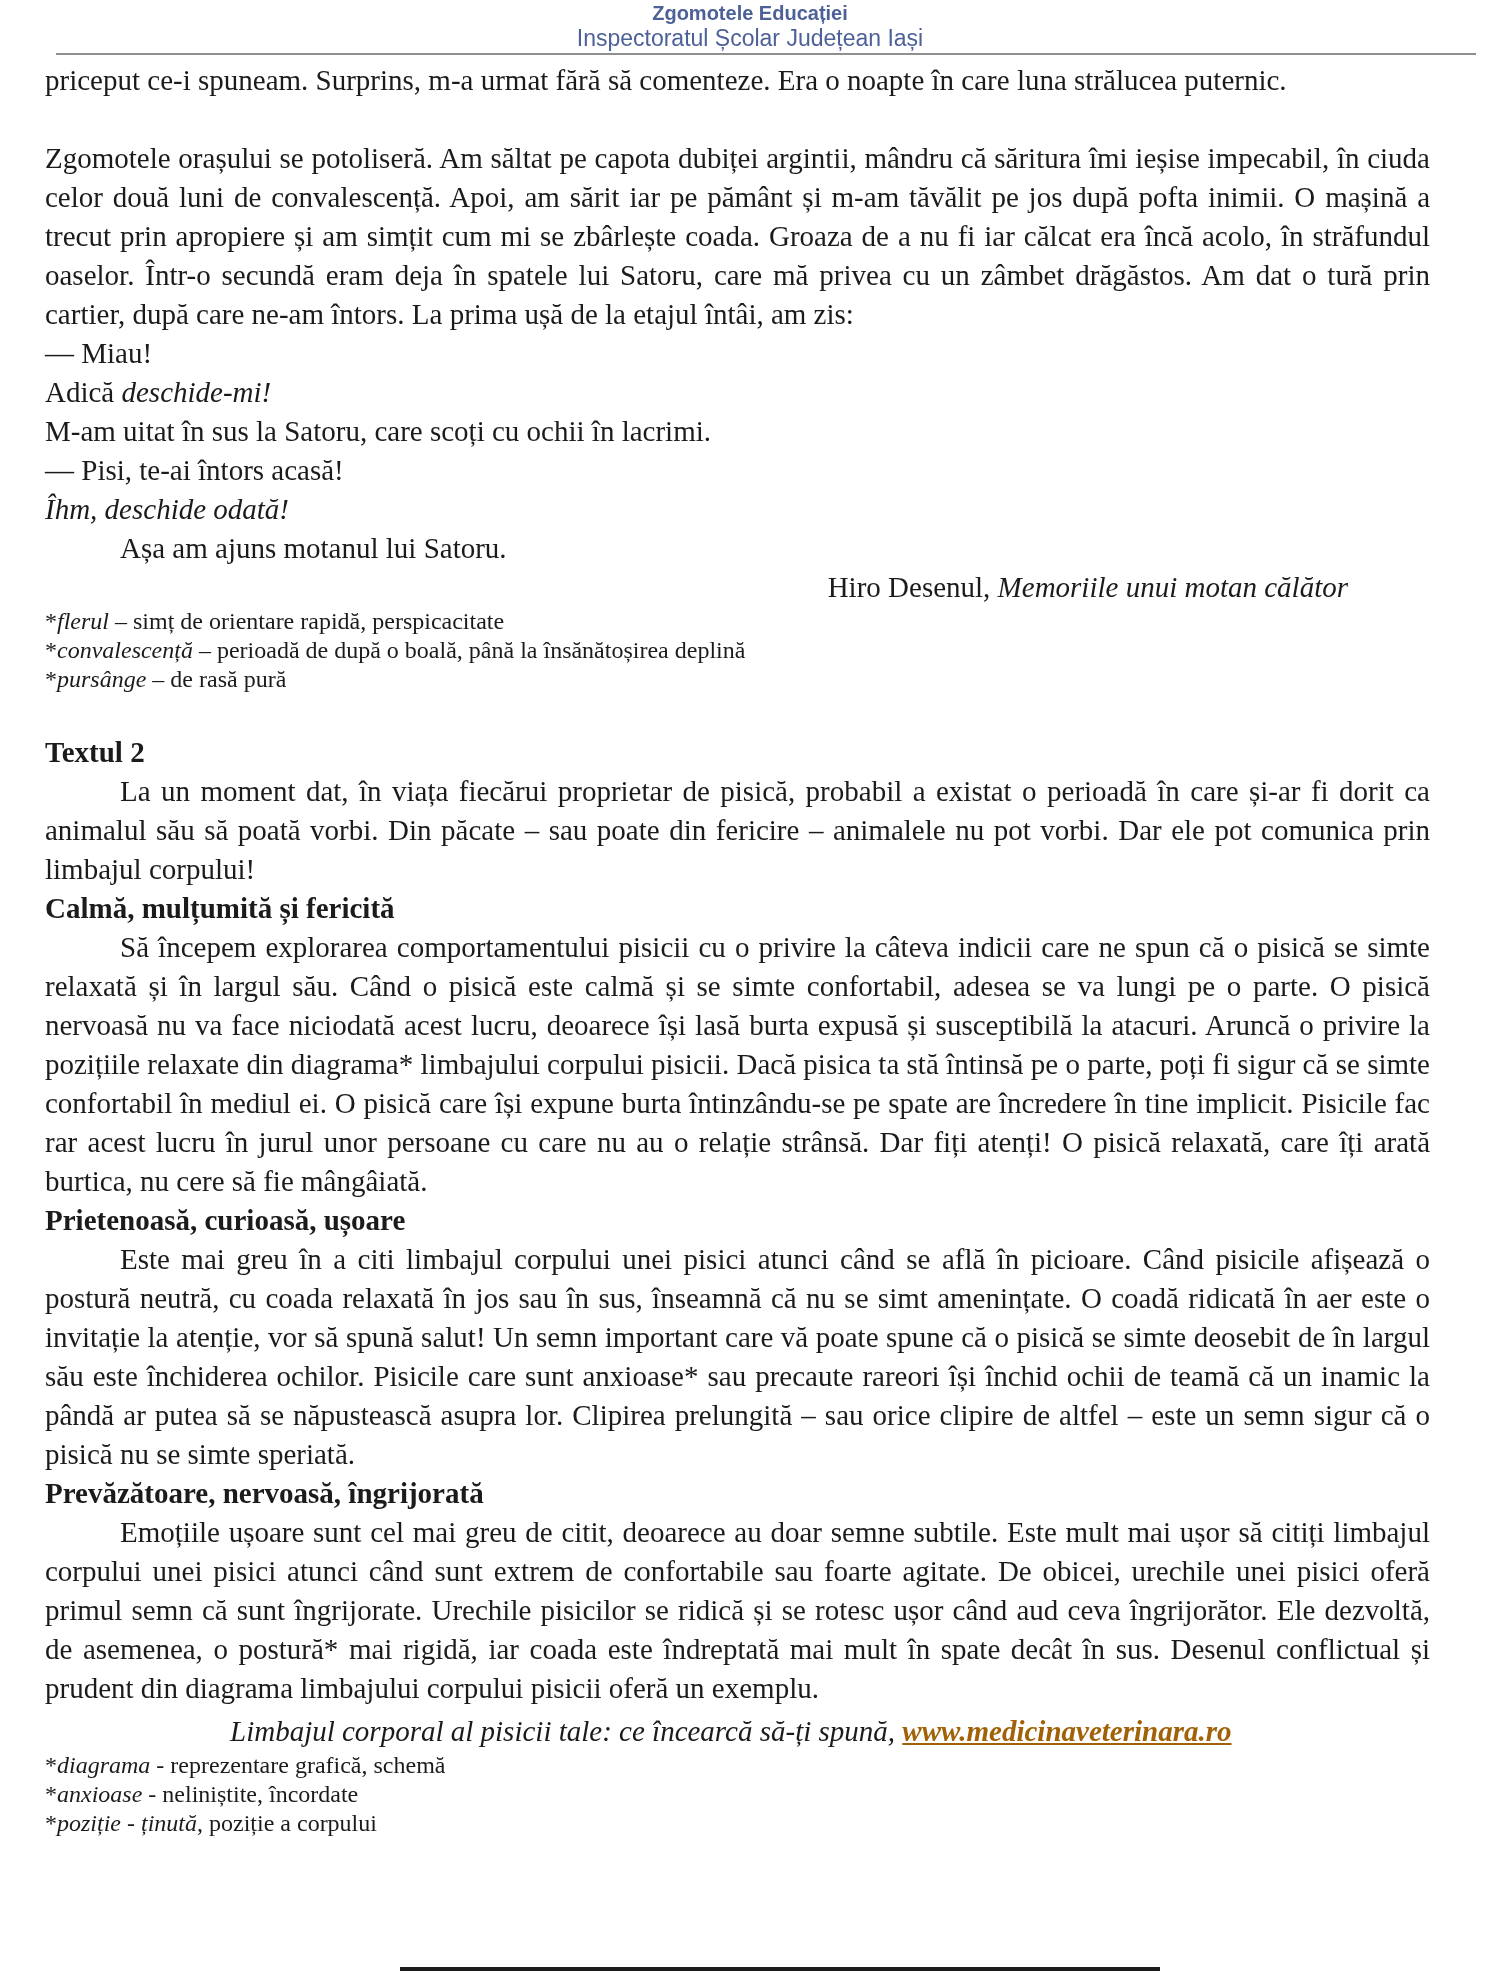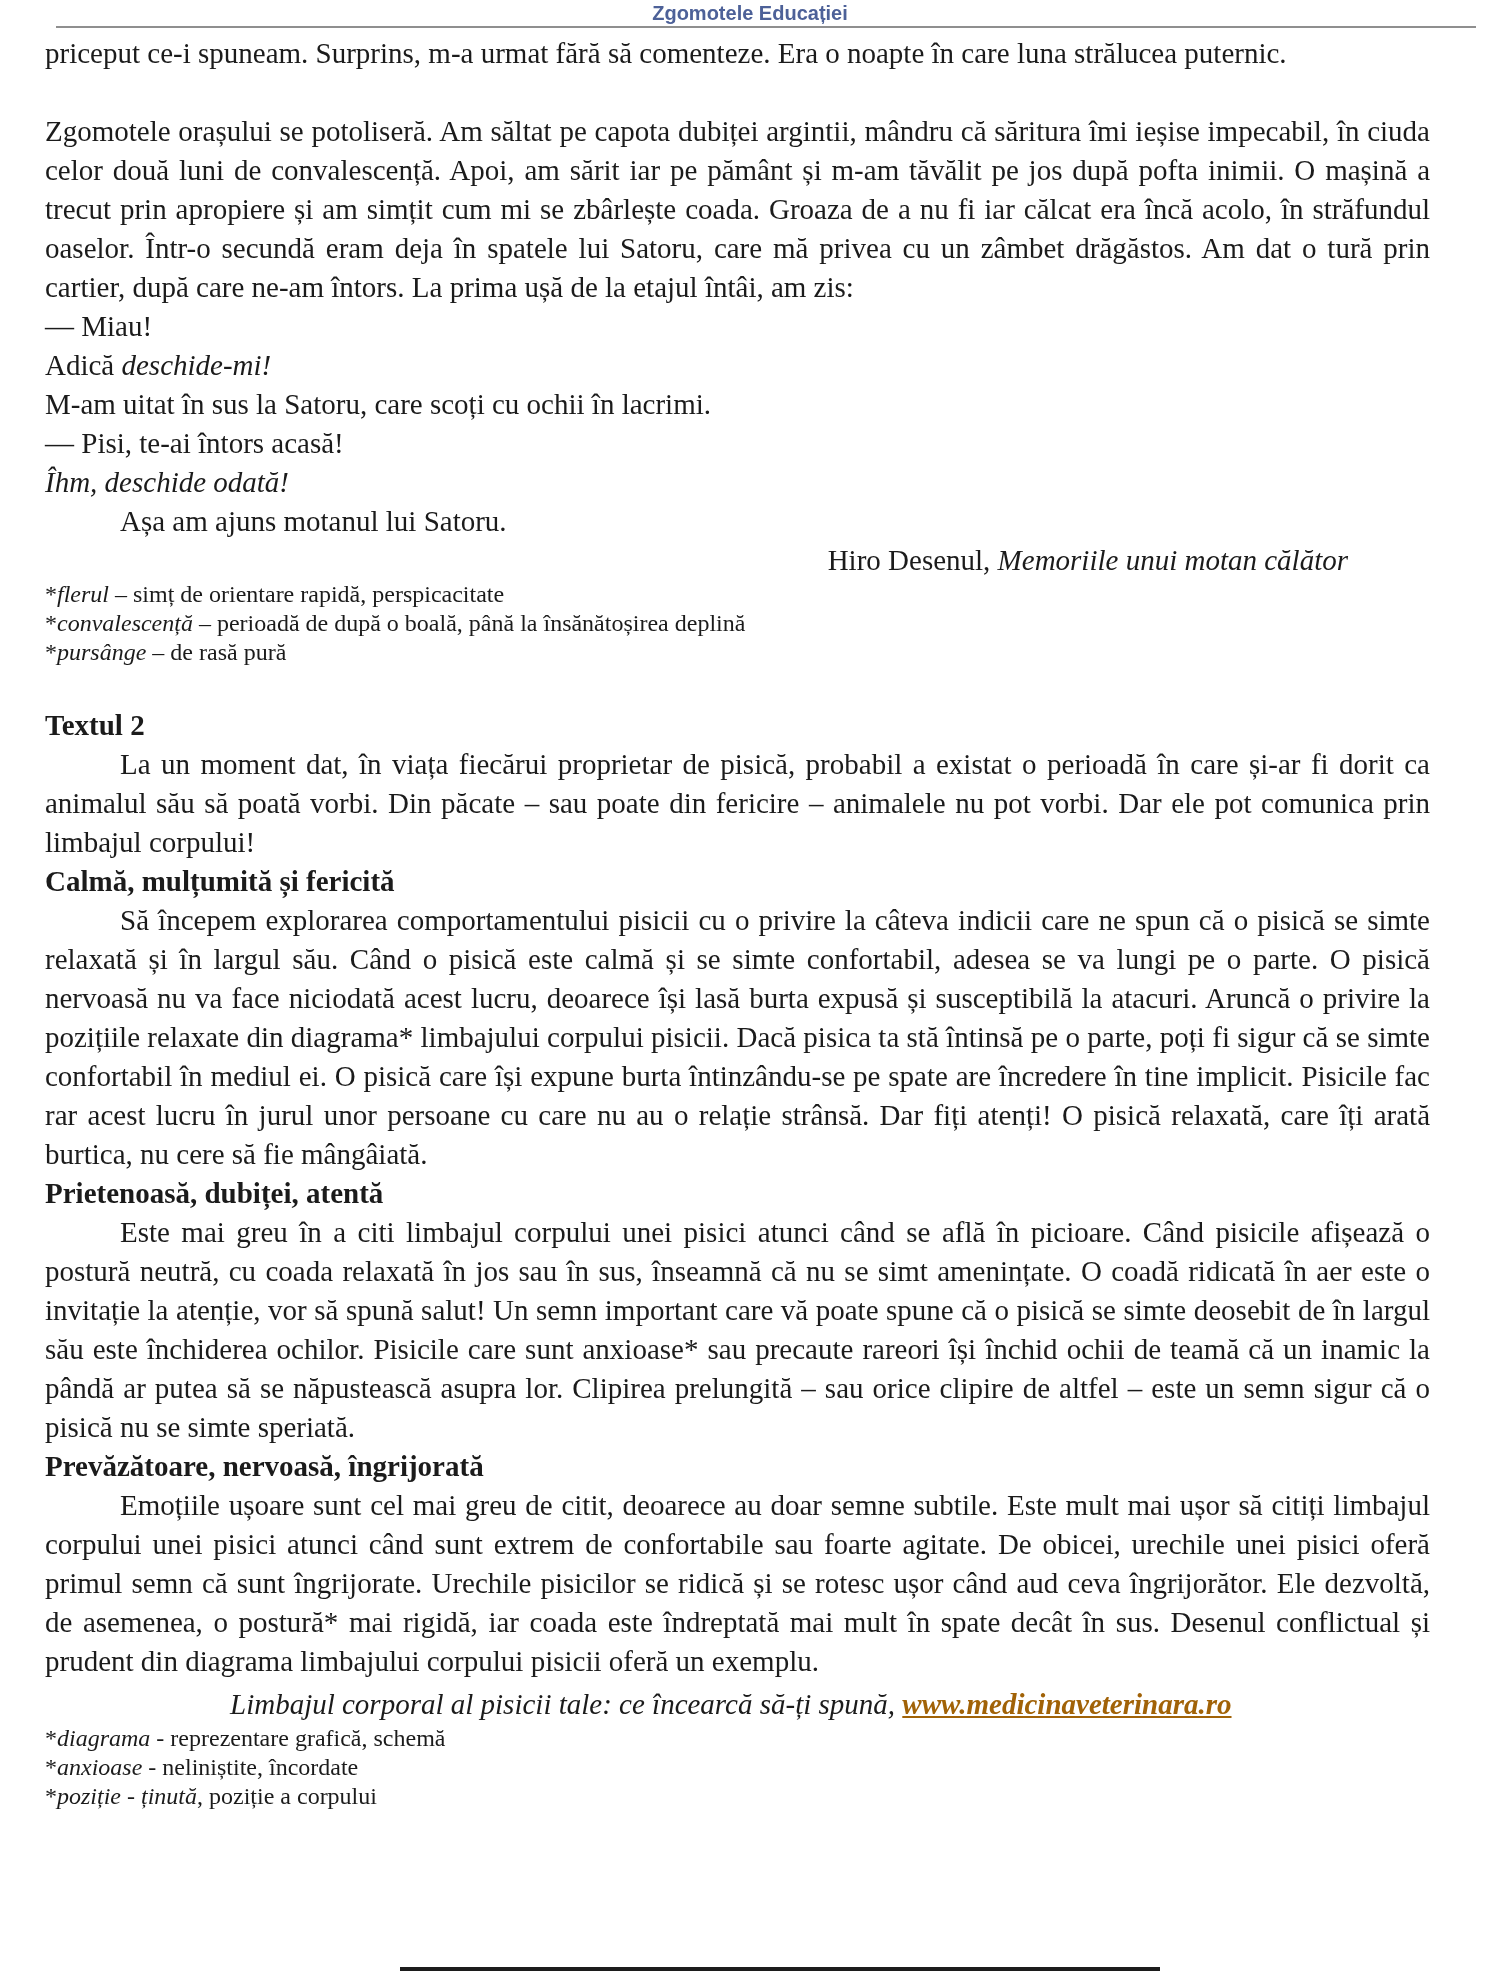--- a/index.html
+++ b/index.html
@@ -66,20 +66,21 @@
     width: 760px;
     height: 4px;
     background: #1c1c1c;
   }
 </style>
 </head>
 <body>
 
 <div class="page-header">
   <div class="h-line1">Zgomotele Educației</div>
+  <div class="h-line2">Inspectoratul Școlar Județean Iași</div>
 </div>
 <div class="header-rule"></div>
 
 <div class="doc-body">
     <div class="blk para"><span>priceput ce-i spuneam. Surprins, m-a urmat fără să comenteze. Era o noapte în care luna strălucea puternic.</span></div>
     <div class="blk spacer"></div>
     <div class="blk para"><span>Zgomotele orașului se potoliseră. Am săltat pe capota dubiței argintii, mândru că săritura îmi ieșise impecabil, în ciuda celor două luni de convalescență. Apoi, am sărit iar pe pământ și m-am tăvălit pe jos după pofta inimii. O mașină a trecut prin apropiere și am simțit cum mi se zbârlește coada. Groaza de a nu fi iar călcat era încă acolo, în străfundul oaselor. Într-o secundă eram deja în spatele lui Satoru, care mă privea cu un zâmbet drăgăstos. Am dat o tură prin cartier, după care ne-am întors. La prima ușă de la etajul întâi, am zis:</span></div>
     <div class="blk dialogue"><span>— Miau!</span></div>
     <div class="blk dialogue"><span>Adică </span><span class="it">deschide-mi!</span></div>
     <div class="blk dialogue"><span>M-am uitat în sus la Satoru, care scoți cu ochii în lacrimi.</span></div>
@@ -88,21 +89,21 @@
     <div class="blk dialogue indent"><span>Așa am ajuns motanul lui Satoru.</span></div>
     <div class="blk attribution"><span>Hiro Desenul, </span><span class="it">Memoriile unui motan călător</span></div>
     <div class="blk footnote"><span>*</span><span class="it">flerul</span><span> – simț de orientare rapidă, perspicacitate</span></div>
     <div class="blk footnote"><span>*</span><span class="it">convalescență</span><span> – perioadă de după o boală, până la însănătoșirea deplină</span></div>
     <div class="blk footnote"><span>*</span><span class="it">pursânge</span><span> – de rasă pură</span></div>
     <div class="blk spacer"></div>
     <div class="blk heading"><span>Textul 2</span></div>
     <div class="blk para indent"><span>La un moment dat, în viața fiecărui proprietar de pisică, probabil a existat o perioadă în care și-ar fi dorit ca animalul său să poată vorbi. Din păcate – sau poate din fericire – animalele nu pot vorbi. Dar ele pot comunica prin limbajul corpului!</span></div>
     <div class="blk heading"><span>Calmă, mulțumită și fericită</span></div>
     <div class="blk para indent"><span>Să începem explorarea comportamentului pisicii cu o privire la câteva indicii care ne spun că o pisică se simte relaxată și în largul său. Când o pisică este calmă și se simte confortabil, adesea se va lungi pe o parte. O pisică nervoasă nu va face niciodată acest lucru, deoarece își lasă burta expusă și susceptibilă la atacuri. Aruncă o privire la pozițiile relaxate din diagrama* limbajului corpului pisicii. Dacă pisica ta stă întinsă pe o parte, poți fi sigur că se simte confortabil în mediul ei. O pisică care își expune burta întinzându-se pe spate are încredere în tine implicit. Pisicile fac rar acest lucru în jurul unor persoane cu care nu au o relație strânsă. Dar fiți atenți! O pisică relaxată, care îți arată burtica, nu cere să fie mângâiată.</span></div>
-    <div class="blk heading"><span>Prietenoasă, dubiței, atentă</span></div>
+    <div class="blk heading"><span>Prietenoasă, curioasă, ușoare</span></div>
     <div class="blk para indent"><span>Este mai greu în a citi limbajul corpului unei pisici atunci când se află în picioare. Când pisicile afișează o postură neutră, cu coada relaxată în jos sau în sus, înseamnă că nu se simt amenințate. O coadă ridicată în aer este o invitație la atenție, vor să spună salut! Un semn important care vă poate spune că o pisică se simte deosebit de în largul său este închiderea ochilor. Pisicile care sunt anxioase* sau precaute rareori își închid ochii de teamă că un inamic la pândă ar putea să se năpustească asupra lor. Clipirea prelungită – sau orice clipire de altfel – este un semn sigur că o pisică nu se simte speriată.</span></div>
     <div class="blk heading"><span>Prevăzătoare, nervoasă, îngrijorată</span></div>
     <div class="blk para indent"><span>Emoțiile ușoare sunt cel mai greu de citit, deoarece au doar semne subtile. Este mult mai ușor să citiți limbajul corpului unei pisici atunci când sunt extrem de confortabile sau foarte agitate. De obicei, urechile unei pisici oferă primul semn că sunt îngrijorate. Urechile pisicilor se ridică și se rotesc ușor când aud ceva îngrijorător. Ele dezvoltă, de asemenea, o postură* mai rigidă, iar coada este îndreptată mai mult în spate decât în sus. Desenul conflictual și prudent din diagrama limbajului corpului pisicii oferă un exemplu.</span></div>
     <div class="blk source"><span class="it">Limbajul corporal al pisicii tale: ce încearcă să-ți spună,</span><span> </span><a class="link" href="#">www.medicinaveterinara.ro</a></div>
     <div class="blk footnote"><span>*</span><span class="it">diagrama</span><span> - reprezentare grafică, schemă</span></div>
     <div class="blk footnote"><span>*</span><span class="it">anxioase</span><span> - neliniștite, încordate</span></div>
     <div class="blk footnote"><span>*</span><span class="it">poziție</span><span> - </span><span class="it">ținută</span><span>, poziție a corpului</span></div>
   </div>
 
 <div class="bottom-rule"></div>

